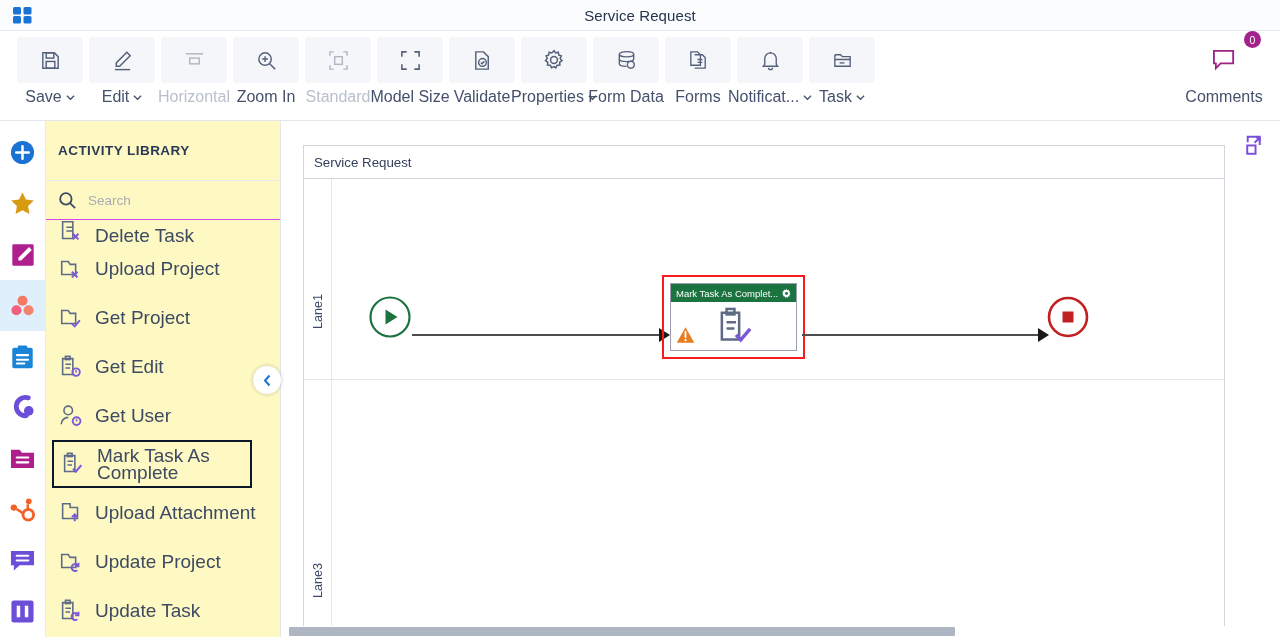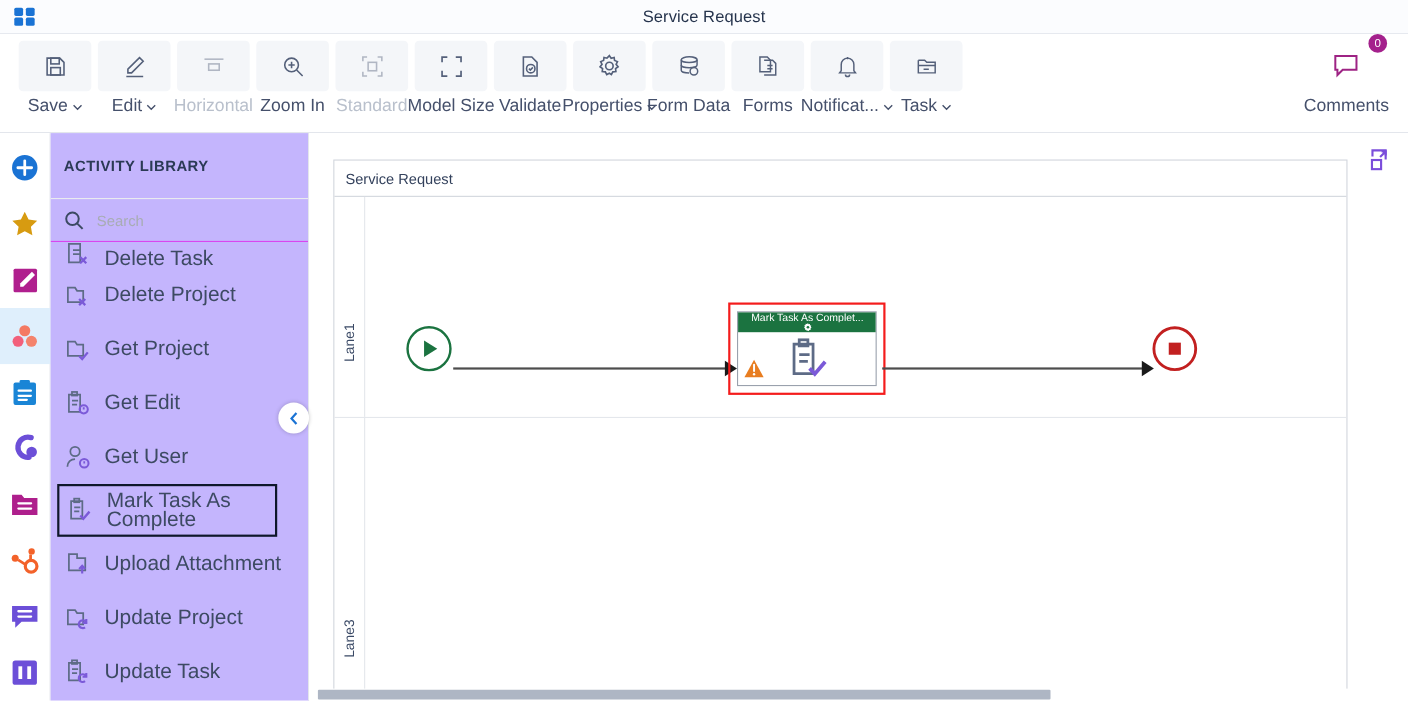--- a/index.html
+++ b/index.html
@@ -62,21 +62,21 @@
   }
   .rail-item {
     width: 46px; height: 51px; display: flex; align-items: center; justify-content: center;
     cursor: pointer;
   }
   .rail-item.active { background: #dfeffc; }
 
   
   #library {
     position: absolute; left: 46px; top: 121px; width: 235px; height: 516px;
-    background: #c4b5fd; border-right: 1px solid #e3e6ec; overflow: hidden;
+    background: #fef9c3; border-right: 1px solid #e3e6ec; overflow: hidden;
   }
   #library-header {
     height: 60px; display: flex; align-items: center; padding-left: 12px;
     border-bottom: 1px solid #e9ebef;
   }
   #library-title { font-size: 13.5px; letter-spacing: .45px; color: #2b3a55; font-weight: 600; }
   #library-search {
     height: 39px; display: flex; align-items: center; padding-left: 12px; gap: 11px;
     border-bottom: 1px solid #d946ef;
   }
@@ -156,21 +156,21 @@
   }
 
   #task-node-wrap {
     position: absolute; left: 330px; top: 96px;
     width: 143px; height: 84px; border: 2px solid #f41c1c;
     padding: 6px;
   }
   #task-node { width: 100%; height: 100%; border: 1px solid #9aa1ad; background: #fff; position: relative; }
   #task-node-header {
     height: 18px; background: #1b7340; display: flex; align-items: center;
-    padding: 0 4px 0 5px; justify-content: space-between; flex-direction: column;
+    padding: 0 4px 0 5px; justify-content: space-between;
   }
   #task-node-title {
     font-size: 9.5px; color: #ffffff; white-space: nowrap; overflow: hidden;
   }
   #task-node-body { position: relative; height: 50px; }
   #task-node-icon { position: absolute; left: 43px; top: 3px; }
   #task-warning { position: absolute; left: 5px; top: 24px; }
 
   #expand-canvas-btn { position: absolute; right: 12px; top: 12px; cursor: pointer; }
 
@@ -453,21 +453,21 @@
         <path d="M16 17l6 6M22 17l-6 6" stroke="#7b5ad8" stroke-width="2.2"></path>
       </svg>
       <span class="act-label">Delete Task</span>
     </div>
 
     <div class="act-item">
       <svg class="act-icon" viewBox="0 0 28 28" fill="none" stroke="#5d6b86" stroke-width="1.7">
         <path d="M4 6h7l2 3h6v11H4z"></path>
         <path d="M15 17l6 6M21 17l-6 6" stroke="#7b5ad8" stroke-width="2.2"></path>
       </svg>
-      <span class="act-label">Delete Project</span>
+      <span class="act-label">Upload Project</span>
     </div>
 
     <div class="act-item">
       <svg class="act-icon" viewBox="0 0 28 28" fill="none" stroke="#5d6b86" stroke-width="1.7">
         <path d="M4 6h7l2 3h6v11H4z"></path>
         <path d="M15 20l3 3 5.5-6.5" stroke="#7b5ad8" stroke-width="2.2"></path>
       </svg>
       <span class="act-label">Get Project</span>
     </div>
 

